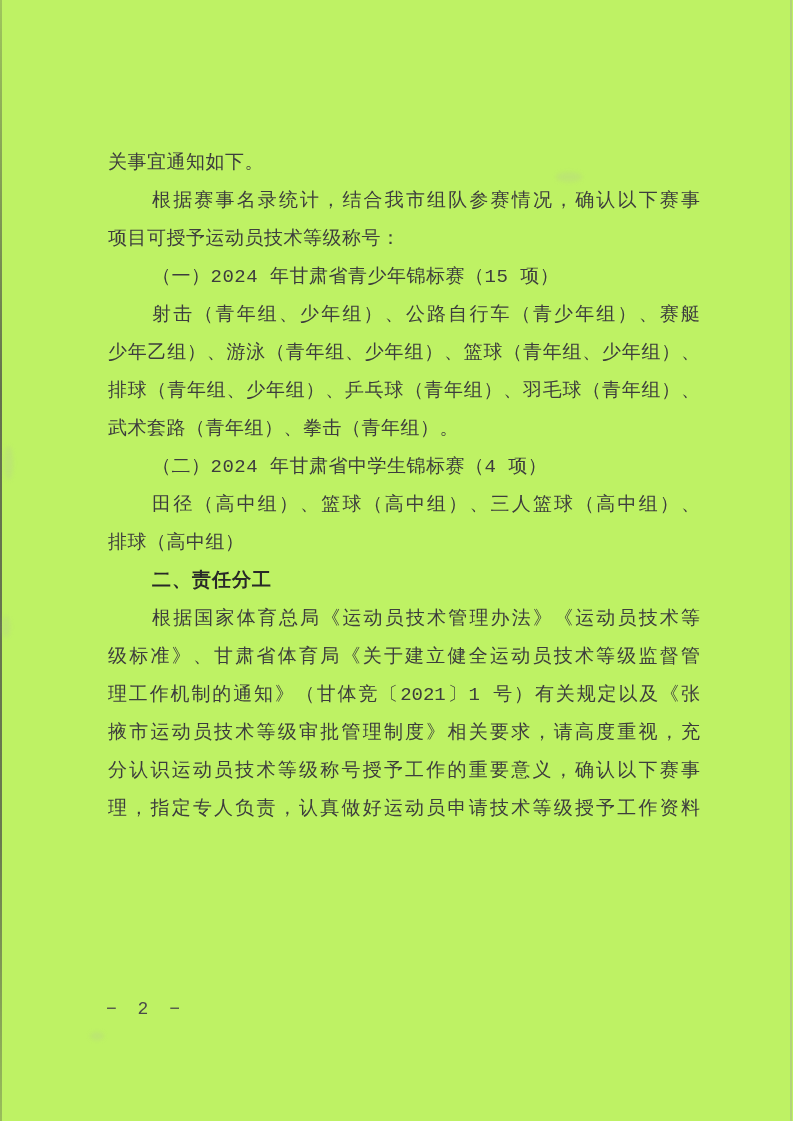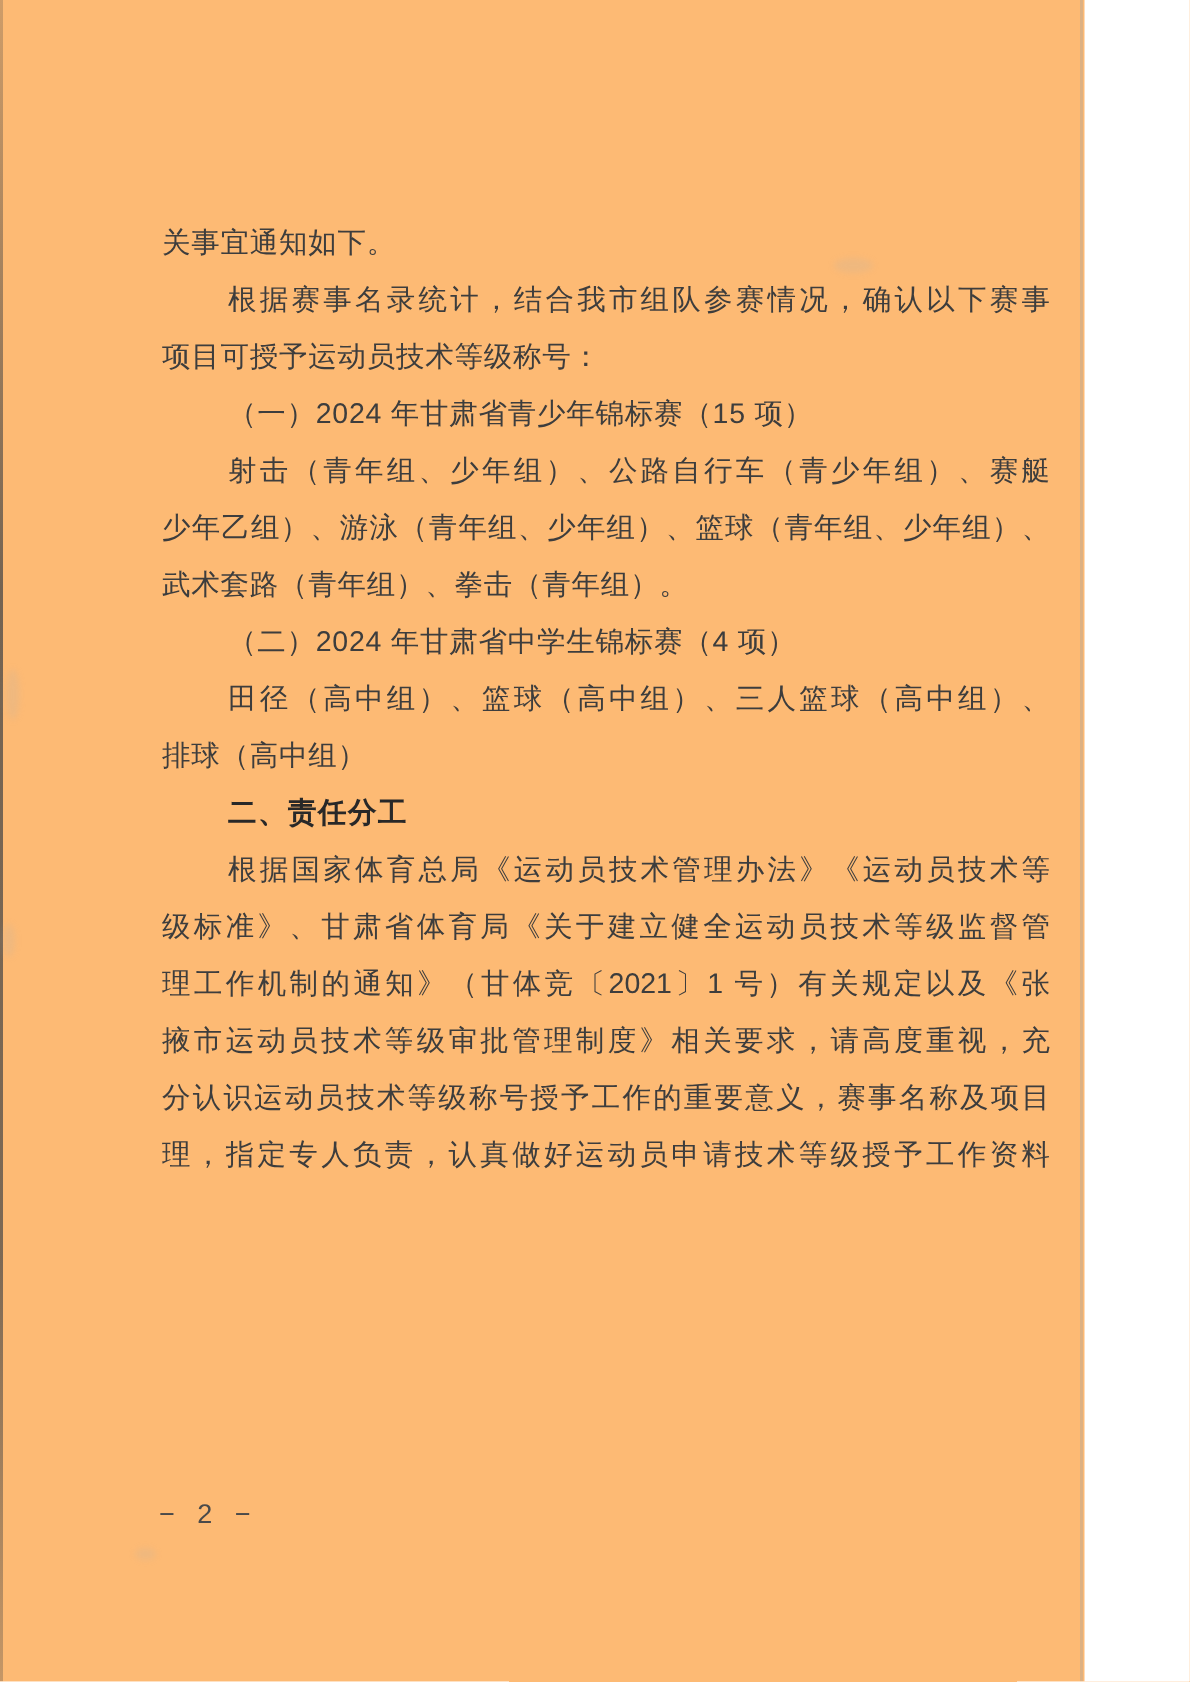--- a/index.html
+++ b/index.html
@@ -2,25 +2,25 @@
 <html><head>
 <meta charset="utf-8">
 <style>
   html, body {
     margin: 0;
     padding: 0;
     background: #ffffff;
   }
   .page {
     position: relative;
-    width: 723px;
+    width: 793px;
     height: 1121px;
-    background: #fdba74;
+    background: #bef264;
     overflow: hidden;
-    font-family: Liberation Sans, sans-serif;
+    font-family: Liberation Mono, monospace;
   }
   .edge-left {
     position: absolute;
     left: 0; top: 0;
     width: 2px; height: 1121px;
     background: linear-gradient(to bottom, rgba(70,70,70,0.25) 0%, rgba(70,70,70,0.75) 35%, rgba(70,70,70,0.7) 75%, rgba(70,70,70,0.3) 100%);
   }
   .edge-right {
     position: absolute;
     right: 1px; top: 0;
@@ -90,27 +90,28 @@
   <div class="smudge s3"></div>
   <div class="smudge s4"></div>
 
   <div class="body-block" id="lines">
       <div class="line">关事宜通知如下。</div>
       <div class="line indent justify">根据赛事名录统计，结合我市组队参赛情况，确认以下赛事</div>
       <div class="line">项目可授予运动员技术等级称号：</div>
       <div class="line indent">（一）2024 年甘肃省青少年锦标赛（15 项）</div>
       <div class="line indent justify">射击（青年组、少年组）、公路自行车（青少年组）、赛艇</div>
       <div class="line justify">少年乙组）、游泳（青年组、少年组）、篮球（青年组、少年组）、</div>
+      <div class="line justify">排球（青年组、少年组）、乒乓球（青年组）、羽毛球（青年组）、</div>
       <div class="line">武术套路（青年组）、拳击（青年组）。</div>
       <div class="line indent">（二）2024 年甘肃省中学生锦标赛（4 项）</div>
       <div class="line indent justify">田径（高中组）、篮球（高中组）、三人篮球（高中组）、</div>
       <div class="line">排球（高中组）</div>
       <div class="line indent bold">二、责任分工</div>
       <div class="line indent justify">根据国家体育总局《运动员技术管理办法》《运动员技术等</div>
       <div class="line justify">级标准》、甘肃省体育局《关于建立健全运动员技术等级监督管</div>
       <div class="line justify">理工作机制的通知》（甘体竞〔2021〕1 号）有关规定以及《张</div>
       <div class="line justify">掖市运动员技术等级审批管理制度》相关要求，请高度重视，充</div>
-      <div class="line justify">分认识运动员技术等级称号授予工作的重要意义，赛事名称及项目</div>
+      <div class="line justify">分认识运动员技术等级称号授予工作的重要意义，确认以下赛事</div>
       <div class="line justify">理，指定专人负责，认真做好运动员申请技术等级授予工作资料</div>
     </div>
 
   <div class="footer">− 2 −</div>
 </div>
 
 </body></html>

